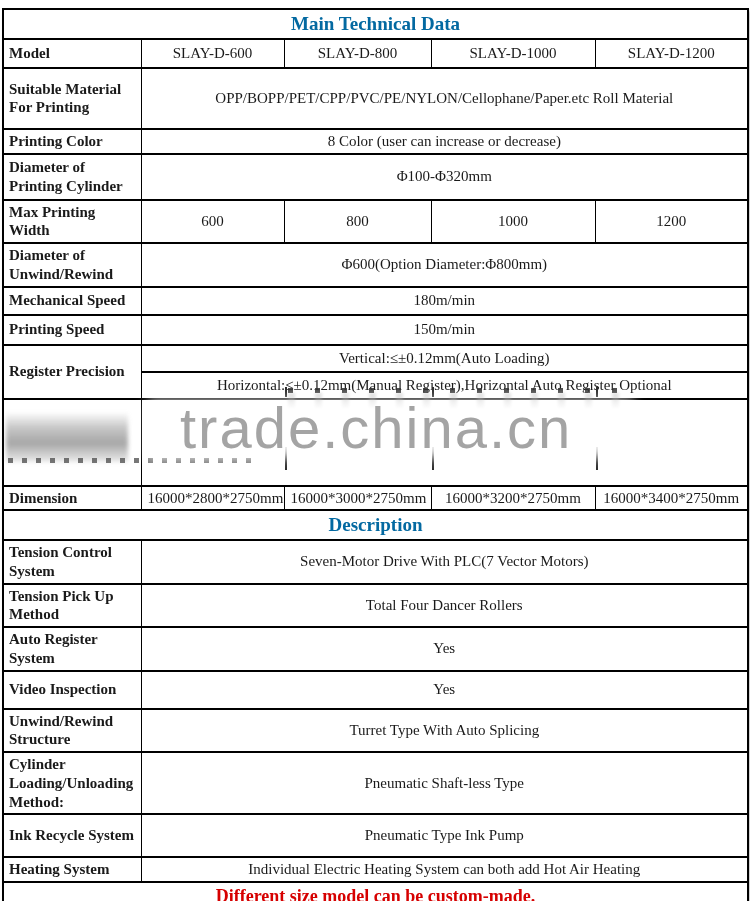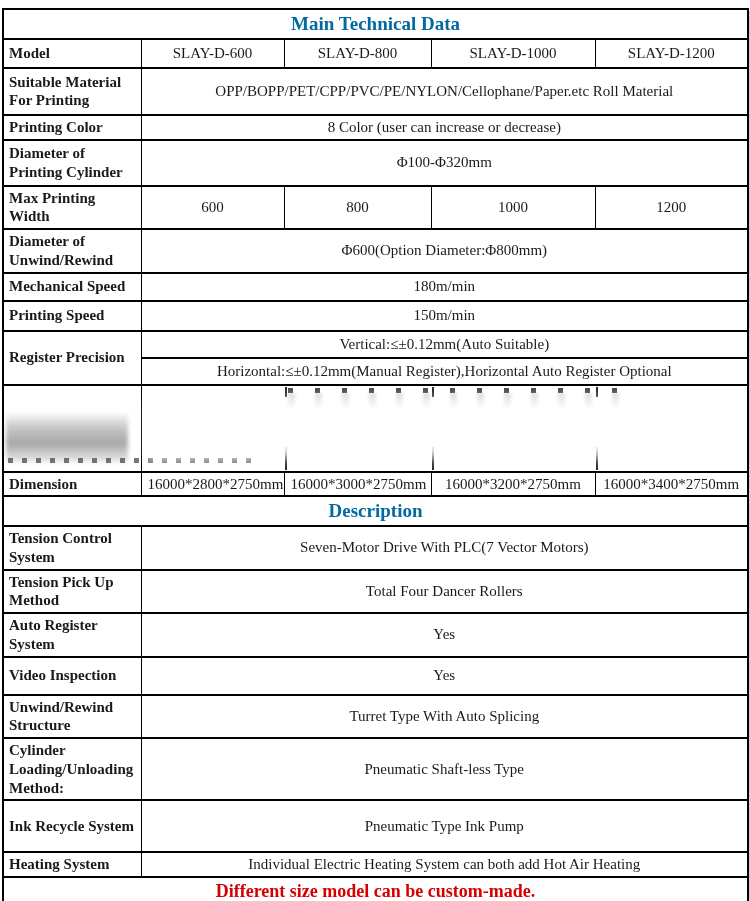--- a/index.html
+++ b/index.html
@@ -92,21 +92,21 @@
       </tr>
 
       <tr style="height:29px">
         <td class="lbl">Model</td>
         <td class="val">SLAY-D-600</td>
         <td class="val">SLAY-D-800</td>
         <td class="val">SLAY-D-1000</td>
         <td class="val">SLAY-D-1200</td>
       </tr>
 
-      <tr style="height:47px">
+      <tr style="height:61px">
         <td class="lbl">Suitable Material For Printing</td>
         <td class="val" colspan="4">OPP/BOPP/PET/CPP/PVC/PE/NYLON/Cellophane/Paper.etc Roll Material</td>
       </tr>
 
       <tr style="height:22px">
         <td class="lbl">Printing Color</td>
         <td class="val" colspan="4">8 Color (user can increase or decrease)</td>
       </tr>
 
       <tr style="height:46px">
@@ -132,21 +132,21 @@
         <td class="val" colspan="4">180m/min</td>
       </tr>
 
       <tr style="height:30px">
         <td class="lbl">Printing Speed</td>
         <td class="val" colspan="4">150m/min</td>
       </tr>
 
       <tr style="height:27px">
         <td class="lbl" rowspan="2">Register Precision</td>
-        <td class="val" colspan="4">Vertical:≤±0.12mm(Auto Suitable)</td>
+        <td class="val" colspan="4">Vertical:≤±0.12mm(Auto Loading)</td>
       </tr>
       <tr style="height:27px">
         <td class="val" colspan="4">Horizontal:≤±0.12mm(Manual Register),Horizontal Auto Register Optional</td>
       </tr>
 
       <tr style="height:87px" class="r-obscured">
         <td class="lbl"></td>
         <td class="val" colspan="4"></td>
       </tr>
 
@@ -179,21 +179,21 @@
         <td class="val" colspan="4">Yes</td>
       </tr>
       <tr style="height:43px">
         <td class="lbl">Unwind/Rewind Structure</td>
         <td class="val" colspan="4">Turret Type With Auto Splicing</td>
       </tr>
       <tr style="height:62px">
         <td class="lbl">Cylinder Loading/Unloading Method:</td>
         <td class="val" colspan="4">Pneumatic Shaft-less Type</td>
       </tr>
-      <tr style="height:52px">
+      <tr style="height:43px">
         <td class="lbl">Ink Recycle System</td>
         <td class="val" colspan="4">Pneumatic Type Ink Pump</td>
       </tr>
       <tr style="height:16px">
         <td class="lbl">Heating System</td>
         <td class="val" colspan="4">Individual Electric Heating System can both add Hot Air Heating</td>
       </tr>
 
       <tr style="height:27px">
         <td colspan="5" class="footnote">Different size model can be custom-made.</td>
@@ -205,14 +205,15 @@
   <div class="frag-streaks"></div>
   <div class="stub s1 top"></div>
   <div class="stub s2 top"></div>
   <div class="stub s3 top"></div>
   <div class="stub s1 bottom"></div>
   <div class="stub s2 bottom"></div>
   <div class="stub s3 bottom"></div>
   <div class="smudge"></div>
   <div class="smudge-marks"></div>
   <div class="wm-band"></div>
+  <div class="wm-text">trade.china.cn</div>
 
 </div>
 
 </body></html>

